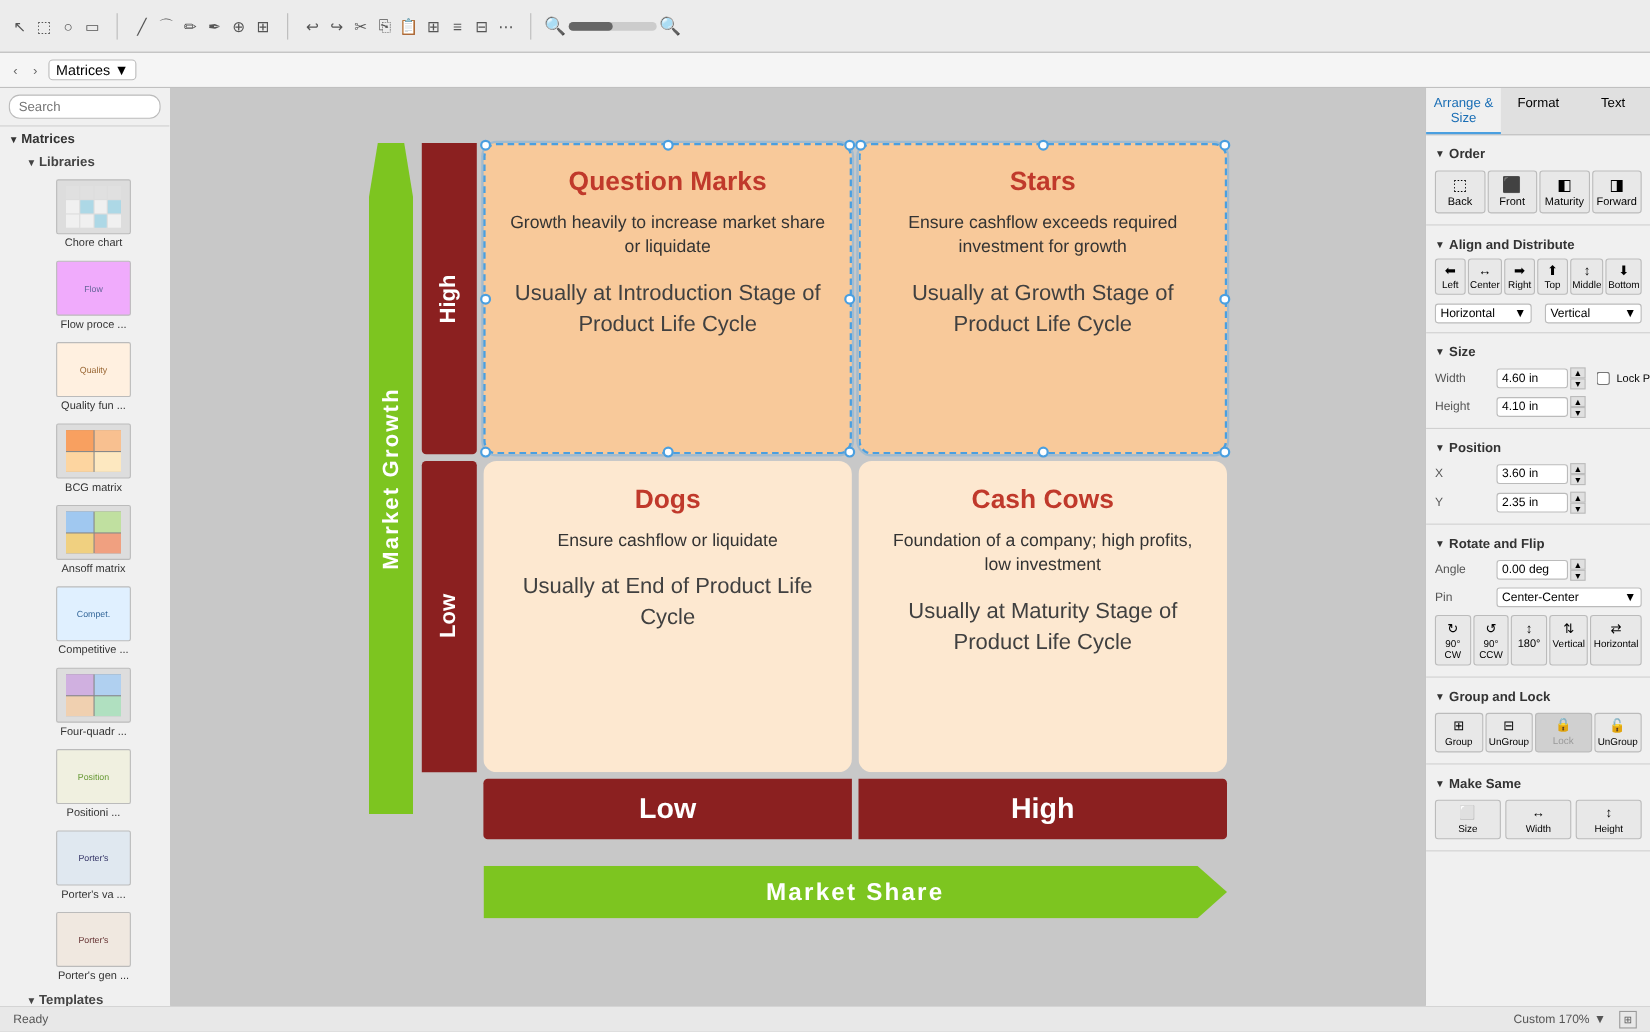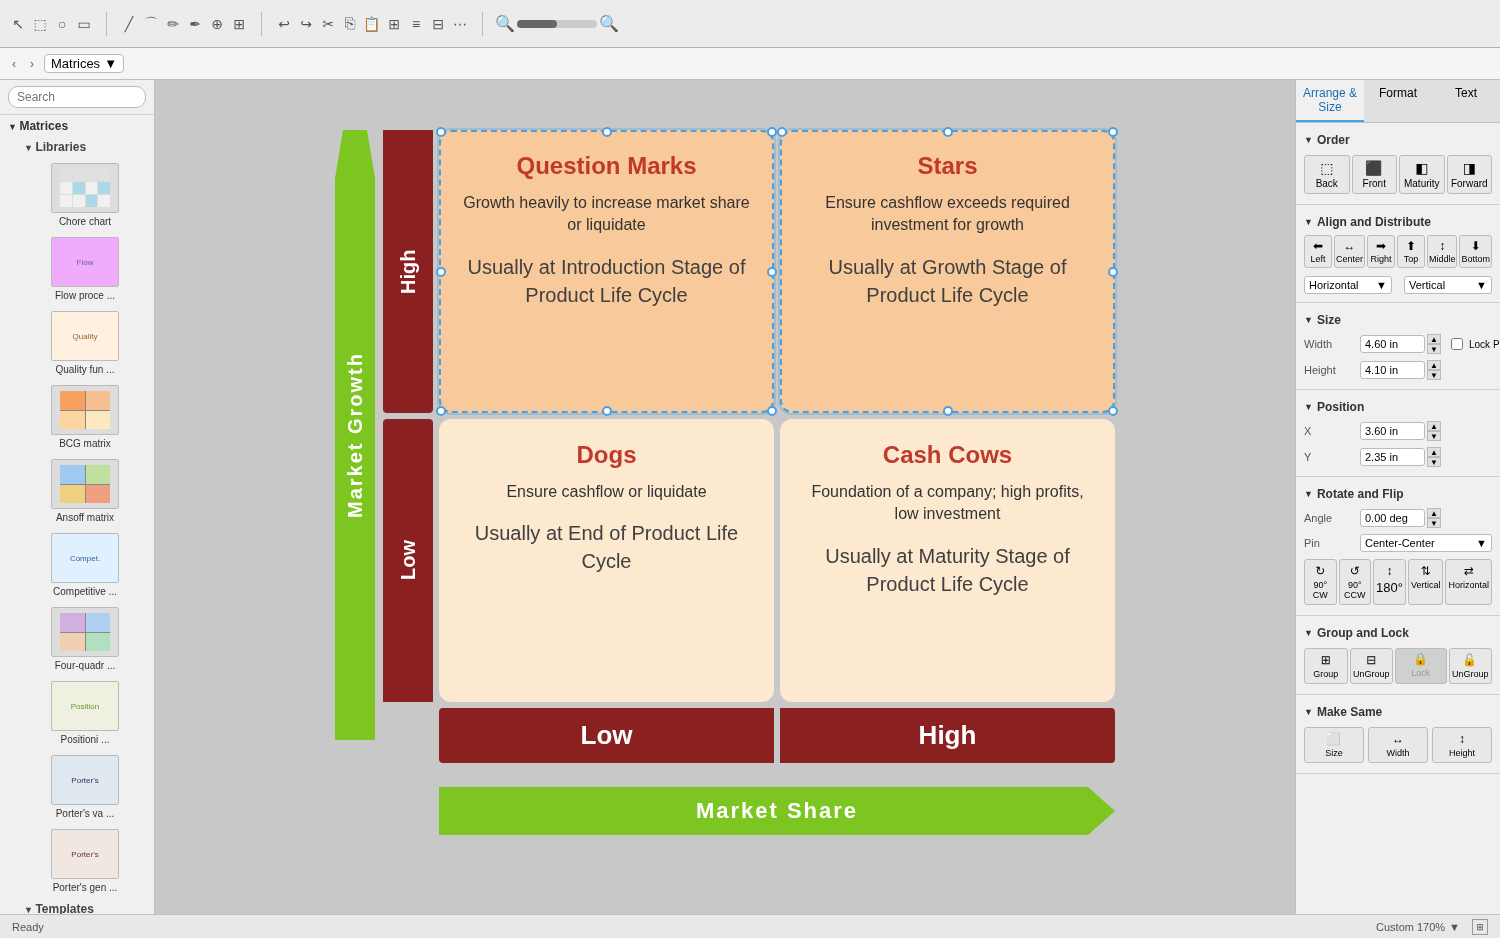--- a/index.html
+++ b/index.html
@@ -730,21 +730,21 @@
         <div class="order-btn">
           <span style="font-size:12px;">↻</span>
           <span style="font-size:9px;">90° CW</span>
         </div>
         <div class="order-btn">
           <span style="font-size:12px;">↺</span>
           <span style="font-size:9px;">90° CCW</span>
         </div>
         <div class="order-btn">
           <span style="font-size:12px;">↕</span>
-          <span style="font-size:13px;">180°</span>
+          <span style="font-size:10px;">180°</span>
         </div>
         <div class="order-btn">
           <span style="font-size:12px;">⇅</span>
           <span style="font-size:9px;">Vertical</span>
         </div>
         <div class="order-btn">
           <span style="font-size:12px;">⇄</span>
           <span style="font-size:9px;">Horizontal</span>
         </div>
       </div>

